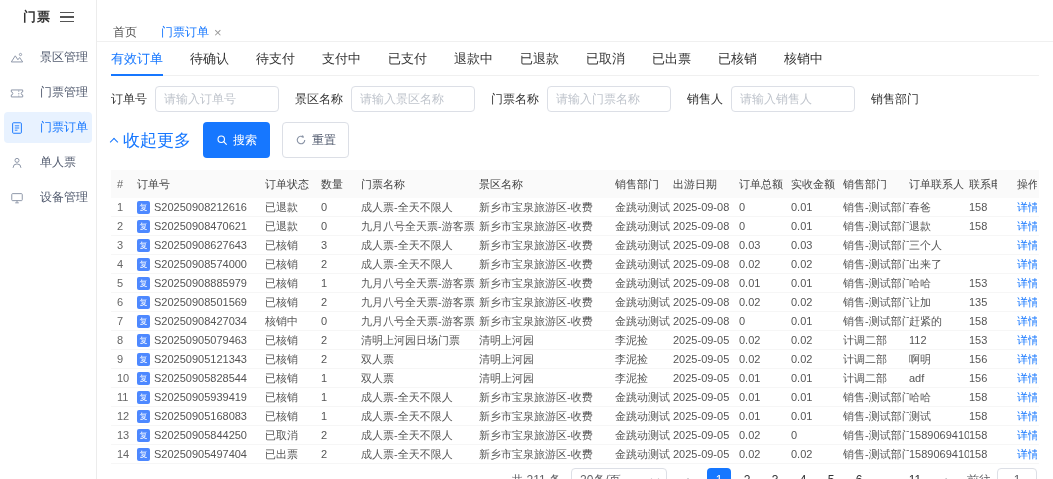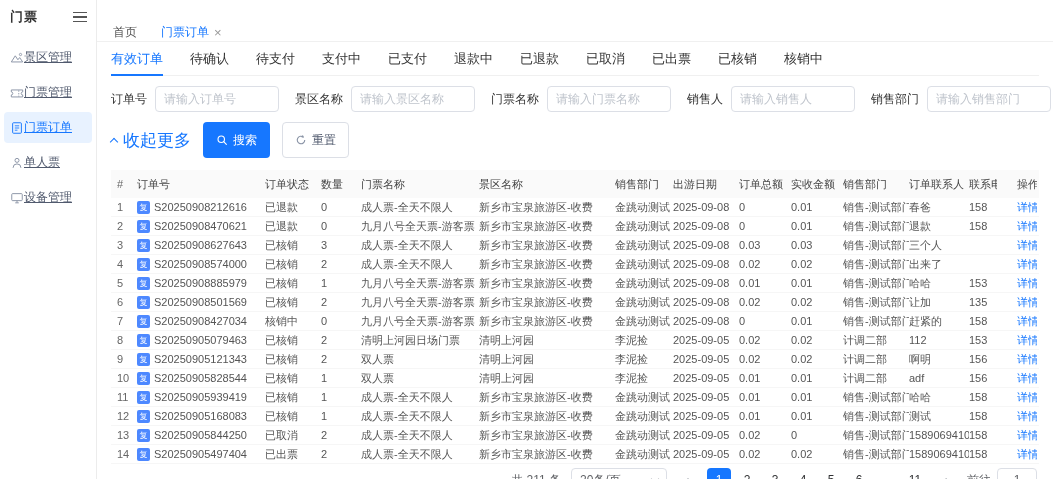--- a/index.html
+++ b/index.html
@@ -3,27 +3,27 @@
 <meta charset="utf-8">
 <style>
   * { margin:0; padding:0; box-sizing:border-box; }
   :root { --accent:#1677ff; }
   html,body { width:1053px; height:479px; overflow:hidden; background:#fff;
     font-family:"Liberation Sans","DejaVu Sans",sans-serif; color:#333; }
   .app { display:flex; width:100%; height:100%; }
 
   
   .sidebar { width:97px; flex-shrink:0; background:#fff; border-right:1px solid #ececec; }
-  .sb-header { height:30px; display:flex; align-items:center; justify-content:space-between; padding:4px 9px 0 10px;gap:9px; }
+  .sb-header { height:30px; display:flex; align-items:center; justify-content:center; padding:4px 9px 0 10px;gap:9px; }
   .sb-title { font-size:13px; font-weight:700; color:#333; letter-spacing:1px; }
   .hamburger { width:14px; display:flex; flex-direction:column; gap:3px; cursor:pointer; }
   .hamburger i { display:block; height:1.5px; background:#555; }
   .menu { padding:12px 4px 0; display:flex; flex-direction:column; gap:4px; }
-  .mi { height:31px; display:flex; align-items:center; gap:0; padding:0 6px; border-radius:4px;
-        font-size:12px; color:#515a6e; cursor:pointer; white-space:nowrap;text-decoration:underline; }
+  .mi { height:31px; display:flex; align-items:center; gap:16px; padding:0 6px; border-radius:4px;
+        font-size:12px; color:#515a6e; cursor:pointer; white-space:nowrap; }
   .mi .mi-icon { display:flex; align-items:center; color:#8a94a6; flex-shrink:0; }
   .mi.active { background:#e8f2ff; color:var(--accent); }
   .mi.active .mi-icon { color:var(--accent); }
 
   
   .main { flex:1; display:flex; flex-direction:column; min-width:0; }
   .topbar { height:30px; border-bottom:1px solid #f0f0f0; display:flex; align-items:center; padding-left:16px; gap:24px;margin-top:24px; }
   .ttab { display:flex; align-items:center; gap:5px; font-size:12px; color:#555; cursor:pointer; }
   .ttab.active { color:var(--accent); }
   .tclose { color:#999; font-size:13px; line-height:1; }
@@ -198,21 +198,20 @@
           <div class="fgroup">
             <span class="flabel">门票名称</span>
             <input class="finput" placeholder="请输入门票名称" style="">
           </div>
           <div class="fgroup">
             <span class="flabel">销售人</span>
             <input class="finput" placeholder="请输入销售人" style="">
           </div>
           <div class="fgroup">
             <span class="flabel">销售部门</span>
-            <input class="finput" placeholder="请输入销售部门" style="">
           </div>
         </div>
 
       <div class="trow">
         <div class="collapse">
           <span class="chev-up"></span>
           <span>收起更多</span>
         </div>
         <button class="btn btn-primary">
           <span class="bicon">

